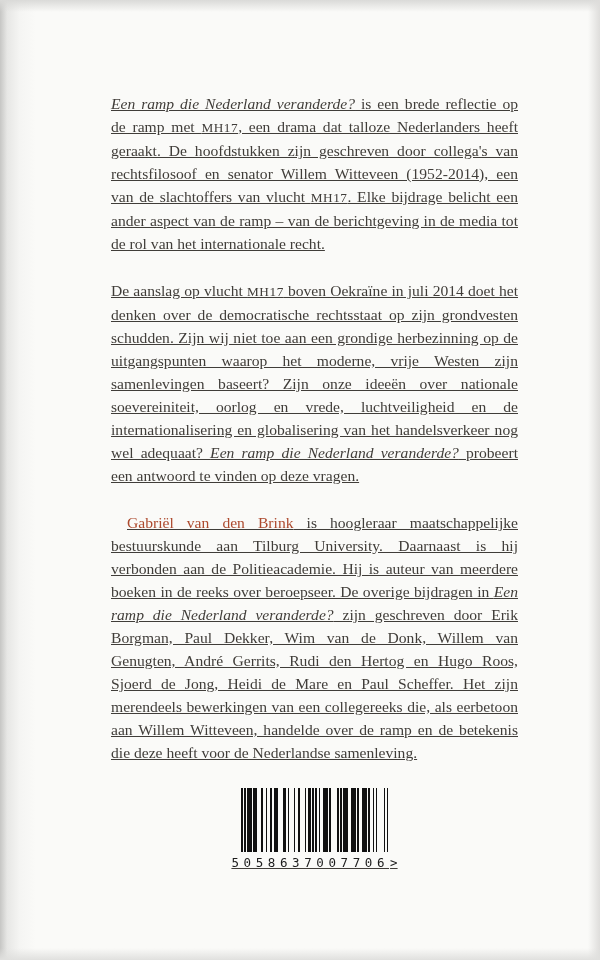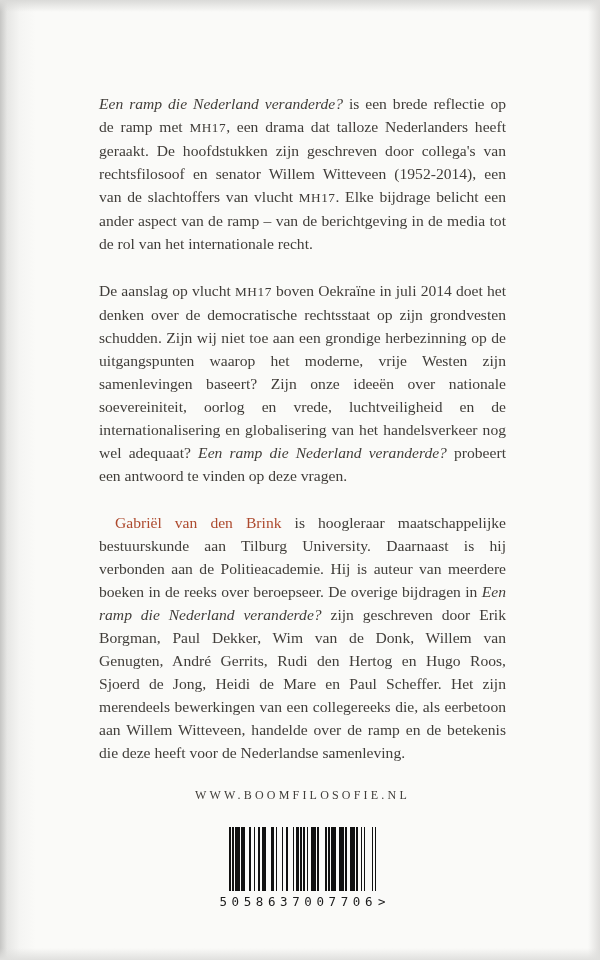--- a/index.html
+++ b/index.html
@@ -21,23 +21,24 @@
                  background: linear-gradient(90deg, #c6c6c4 0%, #e7e7e5 20%, #f5f5f3 55%, rgba(250,250,248,0) 100%); }
   .edge-top    { left: 0; right: 0; top: 0; height: 12px;
                  background: linear-gradient(180deg, #dadad8, rgba(250,250,248,0)); }
   .edge-right  { right: 0; top: 0; bottom: 0; width: 12px;
                  background: linear-gradient(270deg, #dedddb, rgba(250,250,248,0)); }
   .edge-bottom { left: 0; right: 0; bottom: 0; height: 12px;
                  background: linear-gradient(0deg, #e0e0de, rgba(250,250,248,0)); }
 
   .content {
     position: absolute;
-    left: 99px;
+    left: 111px;
     top: 92px;
     width: 407px;
+    text-decoration: underline;
   }
   p.para {
     margin: 0 0 24px 0;
     font-size: 15.6px;
     line-height: 23px;
     text-align: justify;
     hyphens: auto;
   }
   p.para.bio { margin-top: 5px; }
 
@@ -84,21 +85,20 @@
   </p>
 
   <p class="para">
     <span>De aanslag op vlucht </span><span class="seg-sc">MH17</span><span> boven Oekraïne in juli 2014 doet het denken over de democratische rechtsstaat op zijn grondvesten schudden. Zijn wij niet toe aan een grondige herbezinning op de uitgangspunten waarop het moderne, vrije Westen zijn samenlevingen baseert? Zijn onze ideeën over nationale soevereiniteit, oorlog en vrede, luchtveiligheid en de internationalisering en globalisering van het handelsverkeer nog wel adequaat? </span><span class="seg-italic">Een ramp die Nederland veranderde?</span><span> probeert een antwoord te vinden op deze vragen.</span>
   </p>
 
   <p class="para bio">
     <span class="seg-accent">Gabriël van den Brink</span><span> is hoogleraar maatschappelijke bestuurskunde aan Tilburg University. Daarnaast is hij verbonden aan de Politieacademie. Hij is auteur van meerdere boeken in de reeks over beroepseer. De overige bijdragen in </span><span class="seg-italic">Een ramp die Nederland veranderde?</span><span> zijn geschreven door Erik Borgman, Paul Dekker, Wim van de Donk, Willem van Genugten, André Gerrits, Rudi den Hertog en Hugo Roos, Sjoerd de Jong, Heidi de Mare en Paul Scheffer. Het zijn merendeels bewerkingen van een collegereeks die, als eerbetoon aan Willem Witteveen, handelde over de ramp en de betekenis die deze heeft voor de Nederlandse samenleving.</span>
   </p>
 
-  <div class="website">WWW.BOOMFILOSOFIE.NL</div>
 
   <div class="barcode-wrap">
     <svg class="barcode-bars" width="148" height="64" viewBox="0 0 148 64" shape-rendering="crispEdges">
         <rect x="0.00" y="0" width="1.55" height="64" fill="#111111"></rect>
         <rect x="3.10" y="0" width="1.55" height="64" fill="#111111"></rect>
         <rect x="6.20" y="0" width="1.55" height="64" fill="#111111"></rect>
         <rect x="7.75" y="0" width="1.55" height="64" fill="#111111"></rect>
         <rect x="9.30" y="0" width="1.55" height="64" fill="#111111"></rect>
         <rect x="12.40" y="0" width="1.55" height="64" fill="#111111"></rect>
         <rect x="13.95" y="0" width="1.55" height="64" fill="#111111"></rect>

